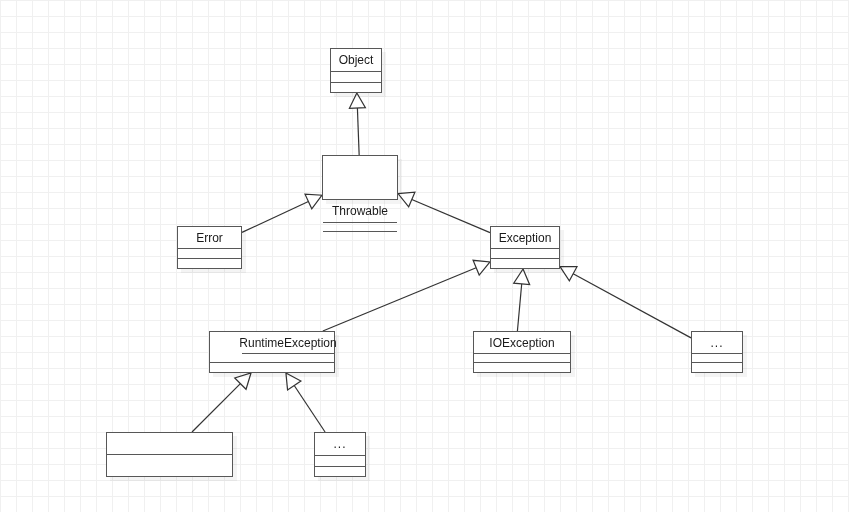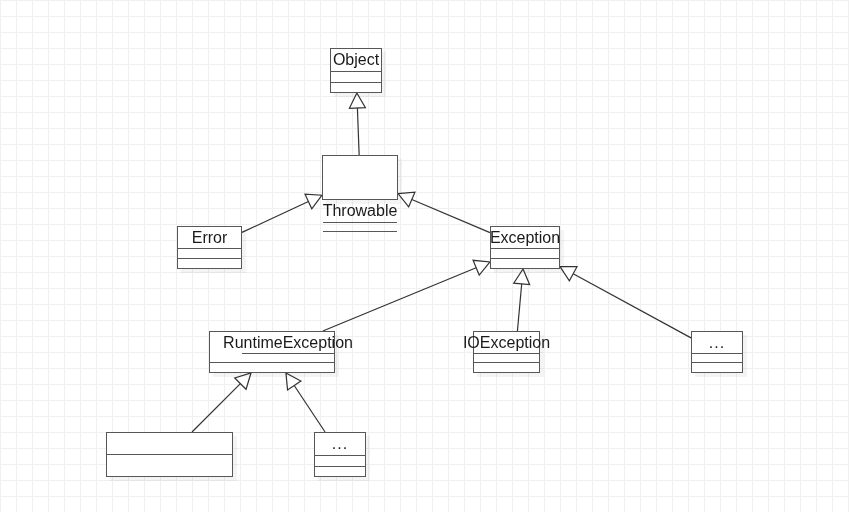--- a/index.html
+++ b/index.html
@@ -38,21 +38,21 @@
     flex-direction: column;
     z-index: 2;
   }
   .uml-name {
     box-sizing: border-box;
     flex: 0 0 auto;
     display: flex;
     align-items: center;
     justify-content: center;
     color: #1a1a1a;
-    font-size: 16px;
+    font-size: 12px;
     line-height: 1;
     white-space: nowrap;
     padding: 0 7px;
     border-bottom: 1.6px solid #575757;
   }
   .uml-compartment {
     box-sizing: border-box;
     flex: 1 1 auto;
     min-height: 9px;
   }
@@ -120,21 +120,21 @@
       <div class="uml-class" style="left: 490px; top: 226px; width: 70px; height: 43px;">
         <div class="uml-name" style="height: 22px; text-align: right;">Exception</div>
         <div class="uml-compartment divided"></div>
         <div class="uml-compartment"></div>
       </div>
       <div class="uml-class" style="left: 209px; top: 331px; width: 126px; height: 42px;">
         <div class="uml-name" style="height: 22px; margin-left: 32px;">RuntimeException</div>
         <div class="uml-compartment divided"></div>
         <div class="uml-compartment"></div>
       </div>
-      <div class="uml-class" style="left: 473px; top: 331px; width: 67px; height: 42px;">
+      <div class="uml-class" style="left: 473px; top: 331px; width: 98px; height: 42px;">
         <div class="uml-name" style="height: 22px;">IOException</div>
         <div class="uml-compartment divided"></div>
         <div class="uml-compartment"></div>
       </div>
       <div class="uml-class" style="left: 691px; top: 331px; width: 52px; height: 42px;">
         <div class="uml-name dots" style="height: 22px;">...</div>
         <div class="uml-compartment divided"></div>
         <div class="uml-compartment"></div>
       </div>
       <div class="uml-class" style="left: 106px; top: 432px; width: 127px; height: 45px;">

